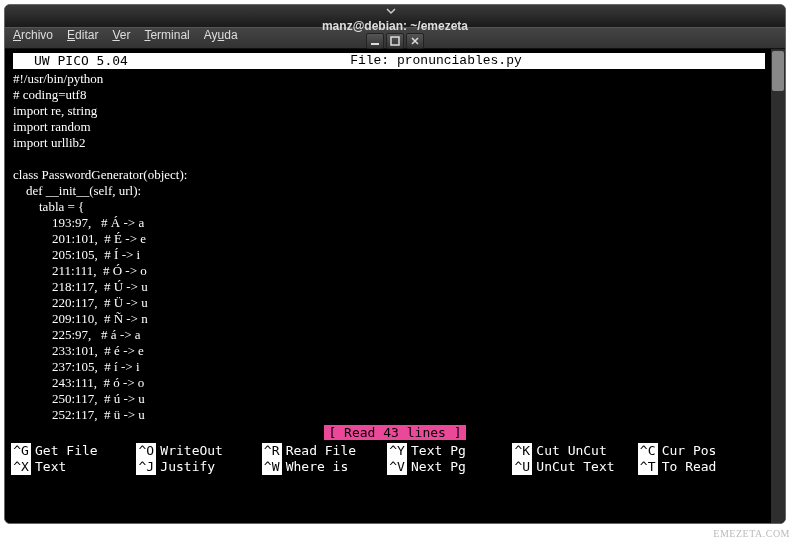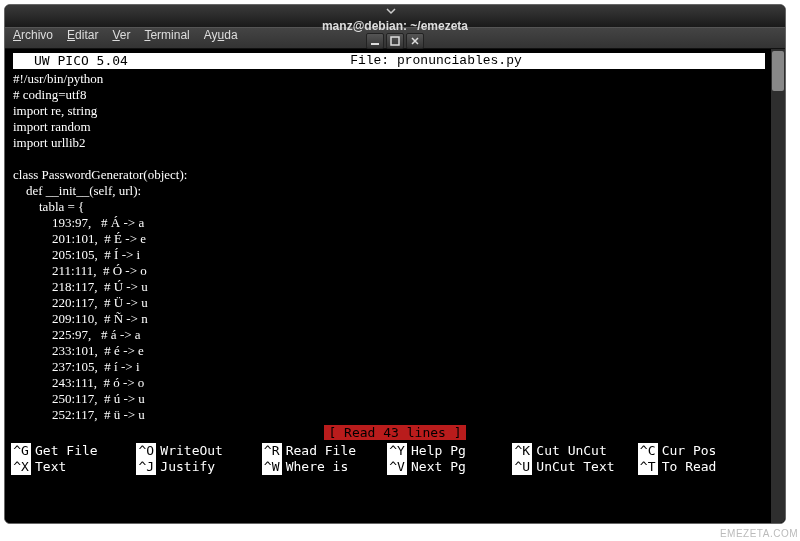--- a/index.html
+++ b/index.html
@@ -101,21 +101,21 @@
 .code-area {
   padding: 2px 18px 0 2px;
   white-space: pre;
   font-family: Liberation Serif, serif;
 }
 .status-row {
   text-align: center;
   margin-top: 2px;
 }
 .status-row span {
-  background: #b91c1c;
+  background: #ec4899;
   color: #000;
   padding: 0 4px;
 }
 .shortcut-rows {
   margin-top: 2px;
   padding-right: 16px;
 }
 .short-row {
   display: grid;
   grid-template-columns: repeat(6, 1fr);
@@ -128,24 +128,24 @@
 .key {
   background: #fff;
   color: #000;
   padding: 0 2px;
   margin-right: 4px;
   min-width: 20px;
   text-align: center;
 }
 .watermark {
   position: absolute;
-  right: 2px;
+  right: 10px;
   bottom: 2px;
   color: #bbb;
-  font-family: Liberation Sans, sans-serif;
+  font-family: Liberation Serif, serif;
   font-size: 10px;
   letter-spacing: 0.5px;
   margin-top: 24px;
 }
 </style>
 </head>
 <body>
 
 <div class="window">
 
@@ -229,21 +229,21 @@
         <div class="short">
             <span class="key">^O</span>
             <span>WriteOut</span>
           </div>
         <div class="short">
             <span class="key">^R</span>
             <span>Read File</span>
           </div>
         <div class="short">
             <span class="key">^Y</span>
-            <span>Help Pg</span>
+            <span>Text Pg</span>
           </div>
         <div class="short">
             <span class="key">^K</span>
             <span>Cut UnCut</span>
           </div>
         <div class="short">
             <span class="key">^C</span>
             <span>Cur Pos</span>
           </div>
       </div>

